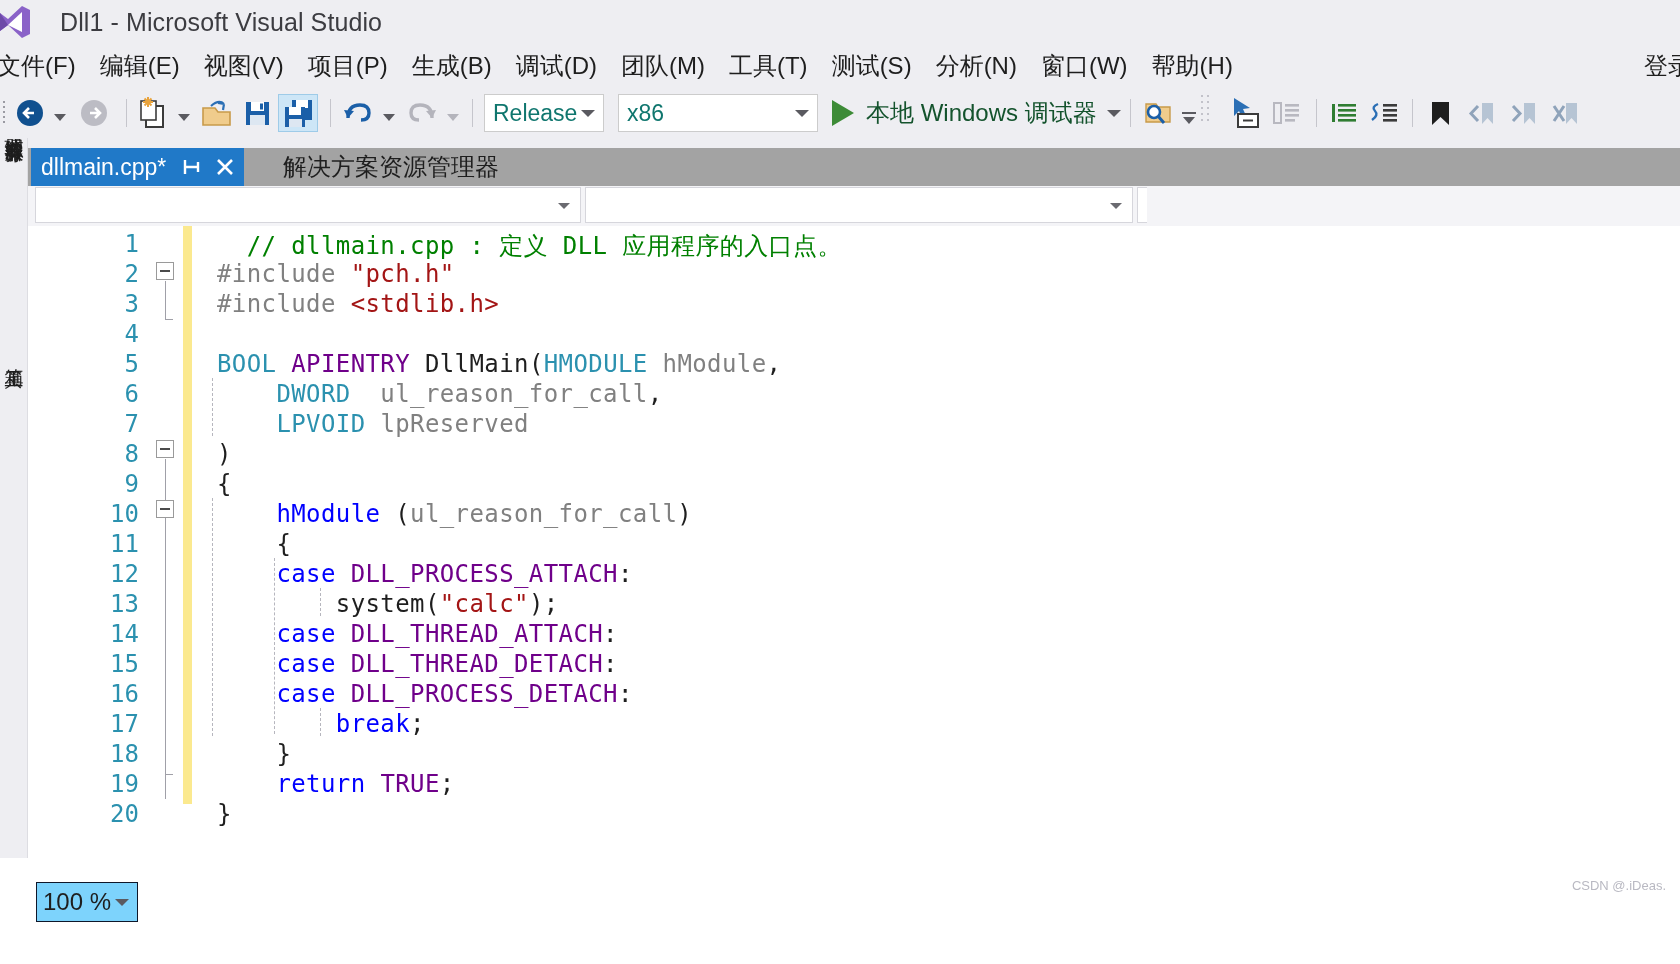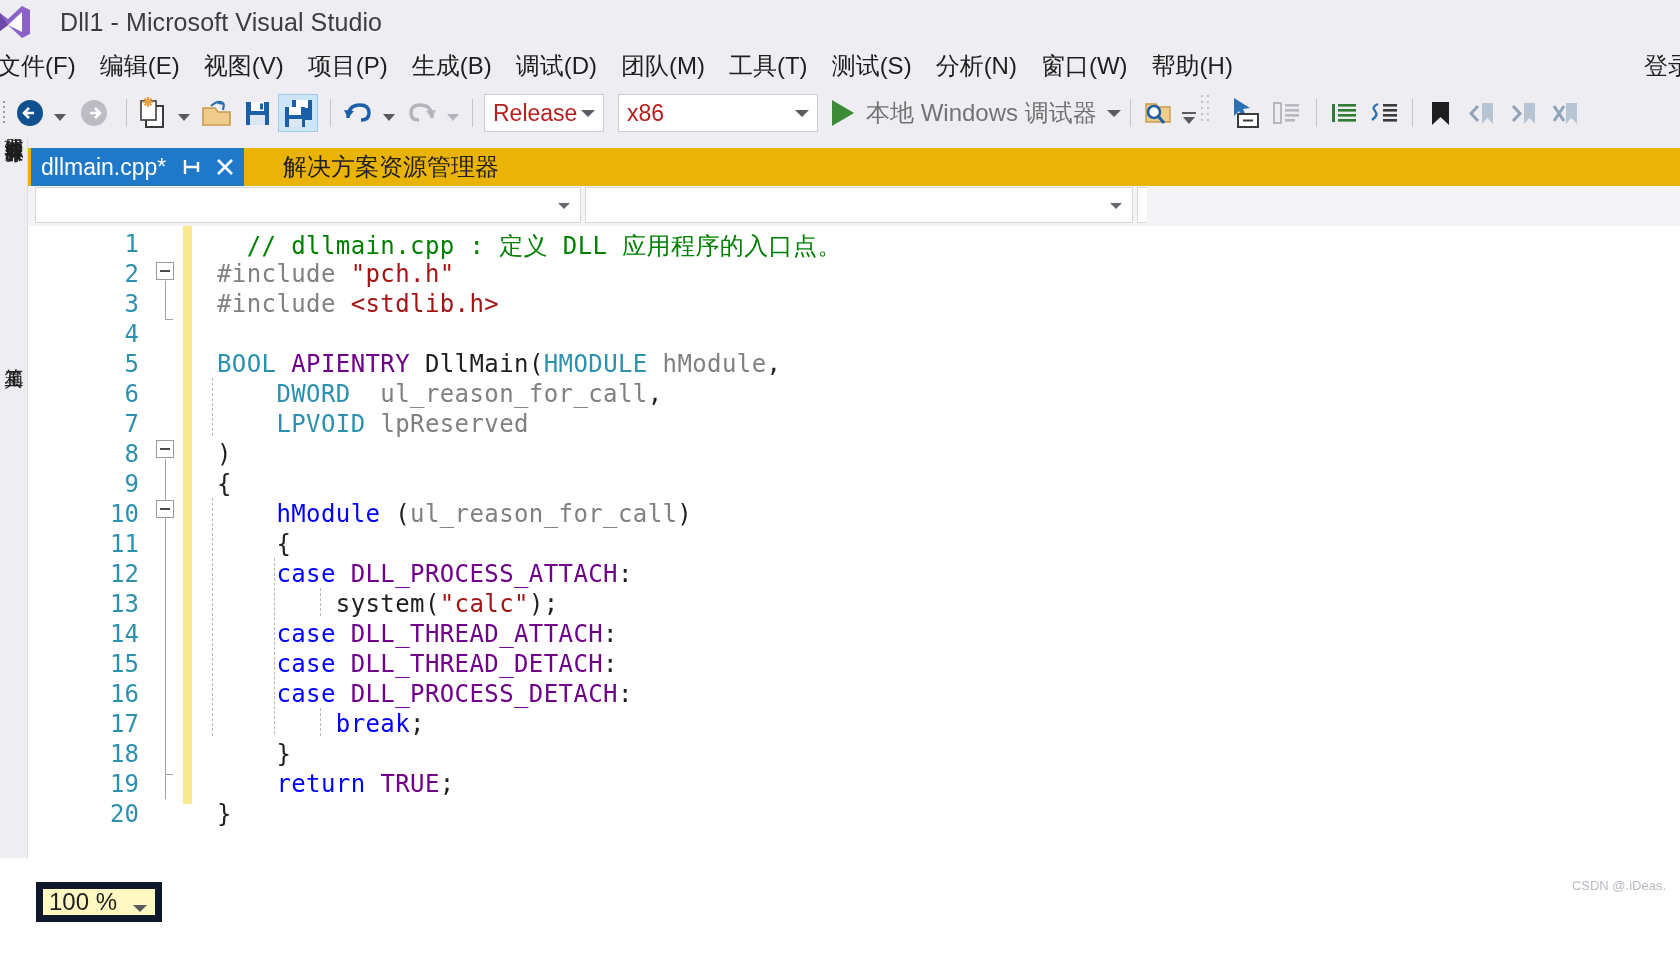--- a/index.html
+++ b/index.html
@@ -45,43 +45,43 @@
   }
   .tb-grip { position: absolute; left: 2px; top: 13px; width: 6px; height: 24px; }
   .tb-sep { position: absolute; top: 11px; width: 1px; height: 28px; background: #c5c5cc; }
   .tb-btn { position: absolute; top: 6px; width: 40px; height: 38px; }
   .tb-btn.hl { background: #cde6f7; border: 1px solid #9ecbe8; }
   .tb-caret { position: absolute; top: 20px; width: 16px; height: 10px; }
   .combo {
     position: absolute; top: 6px; height: 38px; background: #fff;
     border: 1px solid #cccccc; display: flex; align-items: center;
   }
-  .combo .cval { font-size: 23px; color: #b91c1c; padding-left: 8px; white-space: nowrap; }
+  .combo .cval { font-size: 23px; color: #0f766e; padding-left: 8px; white-space: nowrap; }
   .combo .carrow { position: absolute; right: 8px; top: 15px; width: 0; height: 0;
       border-left: 7px solid transparent; border-right: 7px solid transparent; border-top: 7px solid #5a5a60; }
   .run-btn { position: absolute; left: 832px; top: 6px; height: 38px; display: flex; align-items: center; }
   .run-tri { width: 0; height: 0; border-top: 13px solid transparent; border-bottom: 13px solid transparent;
       border-left: 22px solid #3d8b37; margin-right: 12px; }
-  .run-label { font-size: 24px; color: #737373; white-space: nowrap; }
+  .run-label { font-size: 24px; color: #14532d; white-space: nowrap; }
   .run-caret { margin-left: 10px; width: 0; height: 0;
       border-left: 7px solid transparent; border-right: 7px solid transparent; border-top: 7px solid #5a5a60; }
 
   
   .leftdock {
     position: absolute; left: 0; top: 138px; width: 28px; height: 720px;
     background: #eeeef2; border-right: 1px solid #ddddE2;
   }
   .vtab {
     position: absolute; left: 1px; width: 26px;
     font-size: 19px; color: #1e1e1e; writing-mode: vertical-rl; text-orientation: upright;
     letter-spacing: -1px; white-space: nowrap; line-height: 26px;
   }
   .tabstrip {
     position: absolute; left: 28px; top: 148px; width: 1652px; height: 38px;
-    background: #eab308;
+    background: #a3a3a3;
   }
   .tab-active {
     position: absolute; left: 3px; top: 0; height: 38px; background: #2079c8;
     display: flex; align-items: center; padding: 0 6px 0 10px;
   }
   .tab-active .tname { font-size: 23px; color: #fff; white-space: nowrap; }
   .pin-icon { width: 28px; height: 24px; margin-left: 12px; }
   .close-icon { width: 26px; height: 24px; margin-left: 6px; }
   .tab-inactive {
     position: absolute; left: 255px; top: 0; height: 38px; display: flex; align-items: center;
@@ -123,22 +123,22 @@
     position: absolute; width: 18px; height: 18px; border: 1px solid #9a9a9a; background: #fff;
   }
   .foldbox i { position: absolute; left: 3px; top: 7px; width: 10px; height: 2px; background: #4a4a4a; }
   .vline { position: absolute; width: 1px; background: #a0a0a8; }
   .vdash { position: absolute; width: 0; border-left: 1px dashed #b6b6be; }
   .lcorner { position: absolute; width: 8px; height: 1px; background: #a0a0a8; }
 
   
   .botbar { position: absolute; left: 0; top: 858px; width: 1680px; height: 106px; background: #ffffff; }
   .zoom-combo {
-    position: absolute; left: 36px; top: 24px; width: 126px; height: 40px;
-    background: #fef9c3; border: 7px solid #0f172a; display: flex; align-items: center;
+    position: absolute; left: 36px; top: 24px; width: 102px; height: 40px;
+    background: #7dd3fc; border: 1px solid #0f172a; display: flex; align-items: center;
   }
   .zoom-combo .zv { font-size: 24px; color: #1e1e1e; padding-left: 6px; white-space: nowrap; }
   .zoom-combo .za { position: absolute; right: 8px; top: 16px; width: 0; height: 0;
       border-left: 7px solid transparent; border-right: 7px solid transparent; border-top: 7px solid #5a5a60; }
   .hsep { position: absolute; left: 28px; top: 858px; width: 1652px; height: 4px; background: #e9e9ef; }
   .watermark {
     position: absolute; right: 14px; top: 878px; font-size: 13px; color: #b9b9c2; white-space: nowrap;
   }
   .editbg-left { position: absolute; left: 28px; top: 226px; width: 40px; height: 632px; background: #eeeef2; }
 </style>

